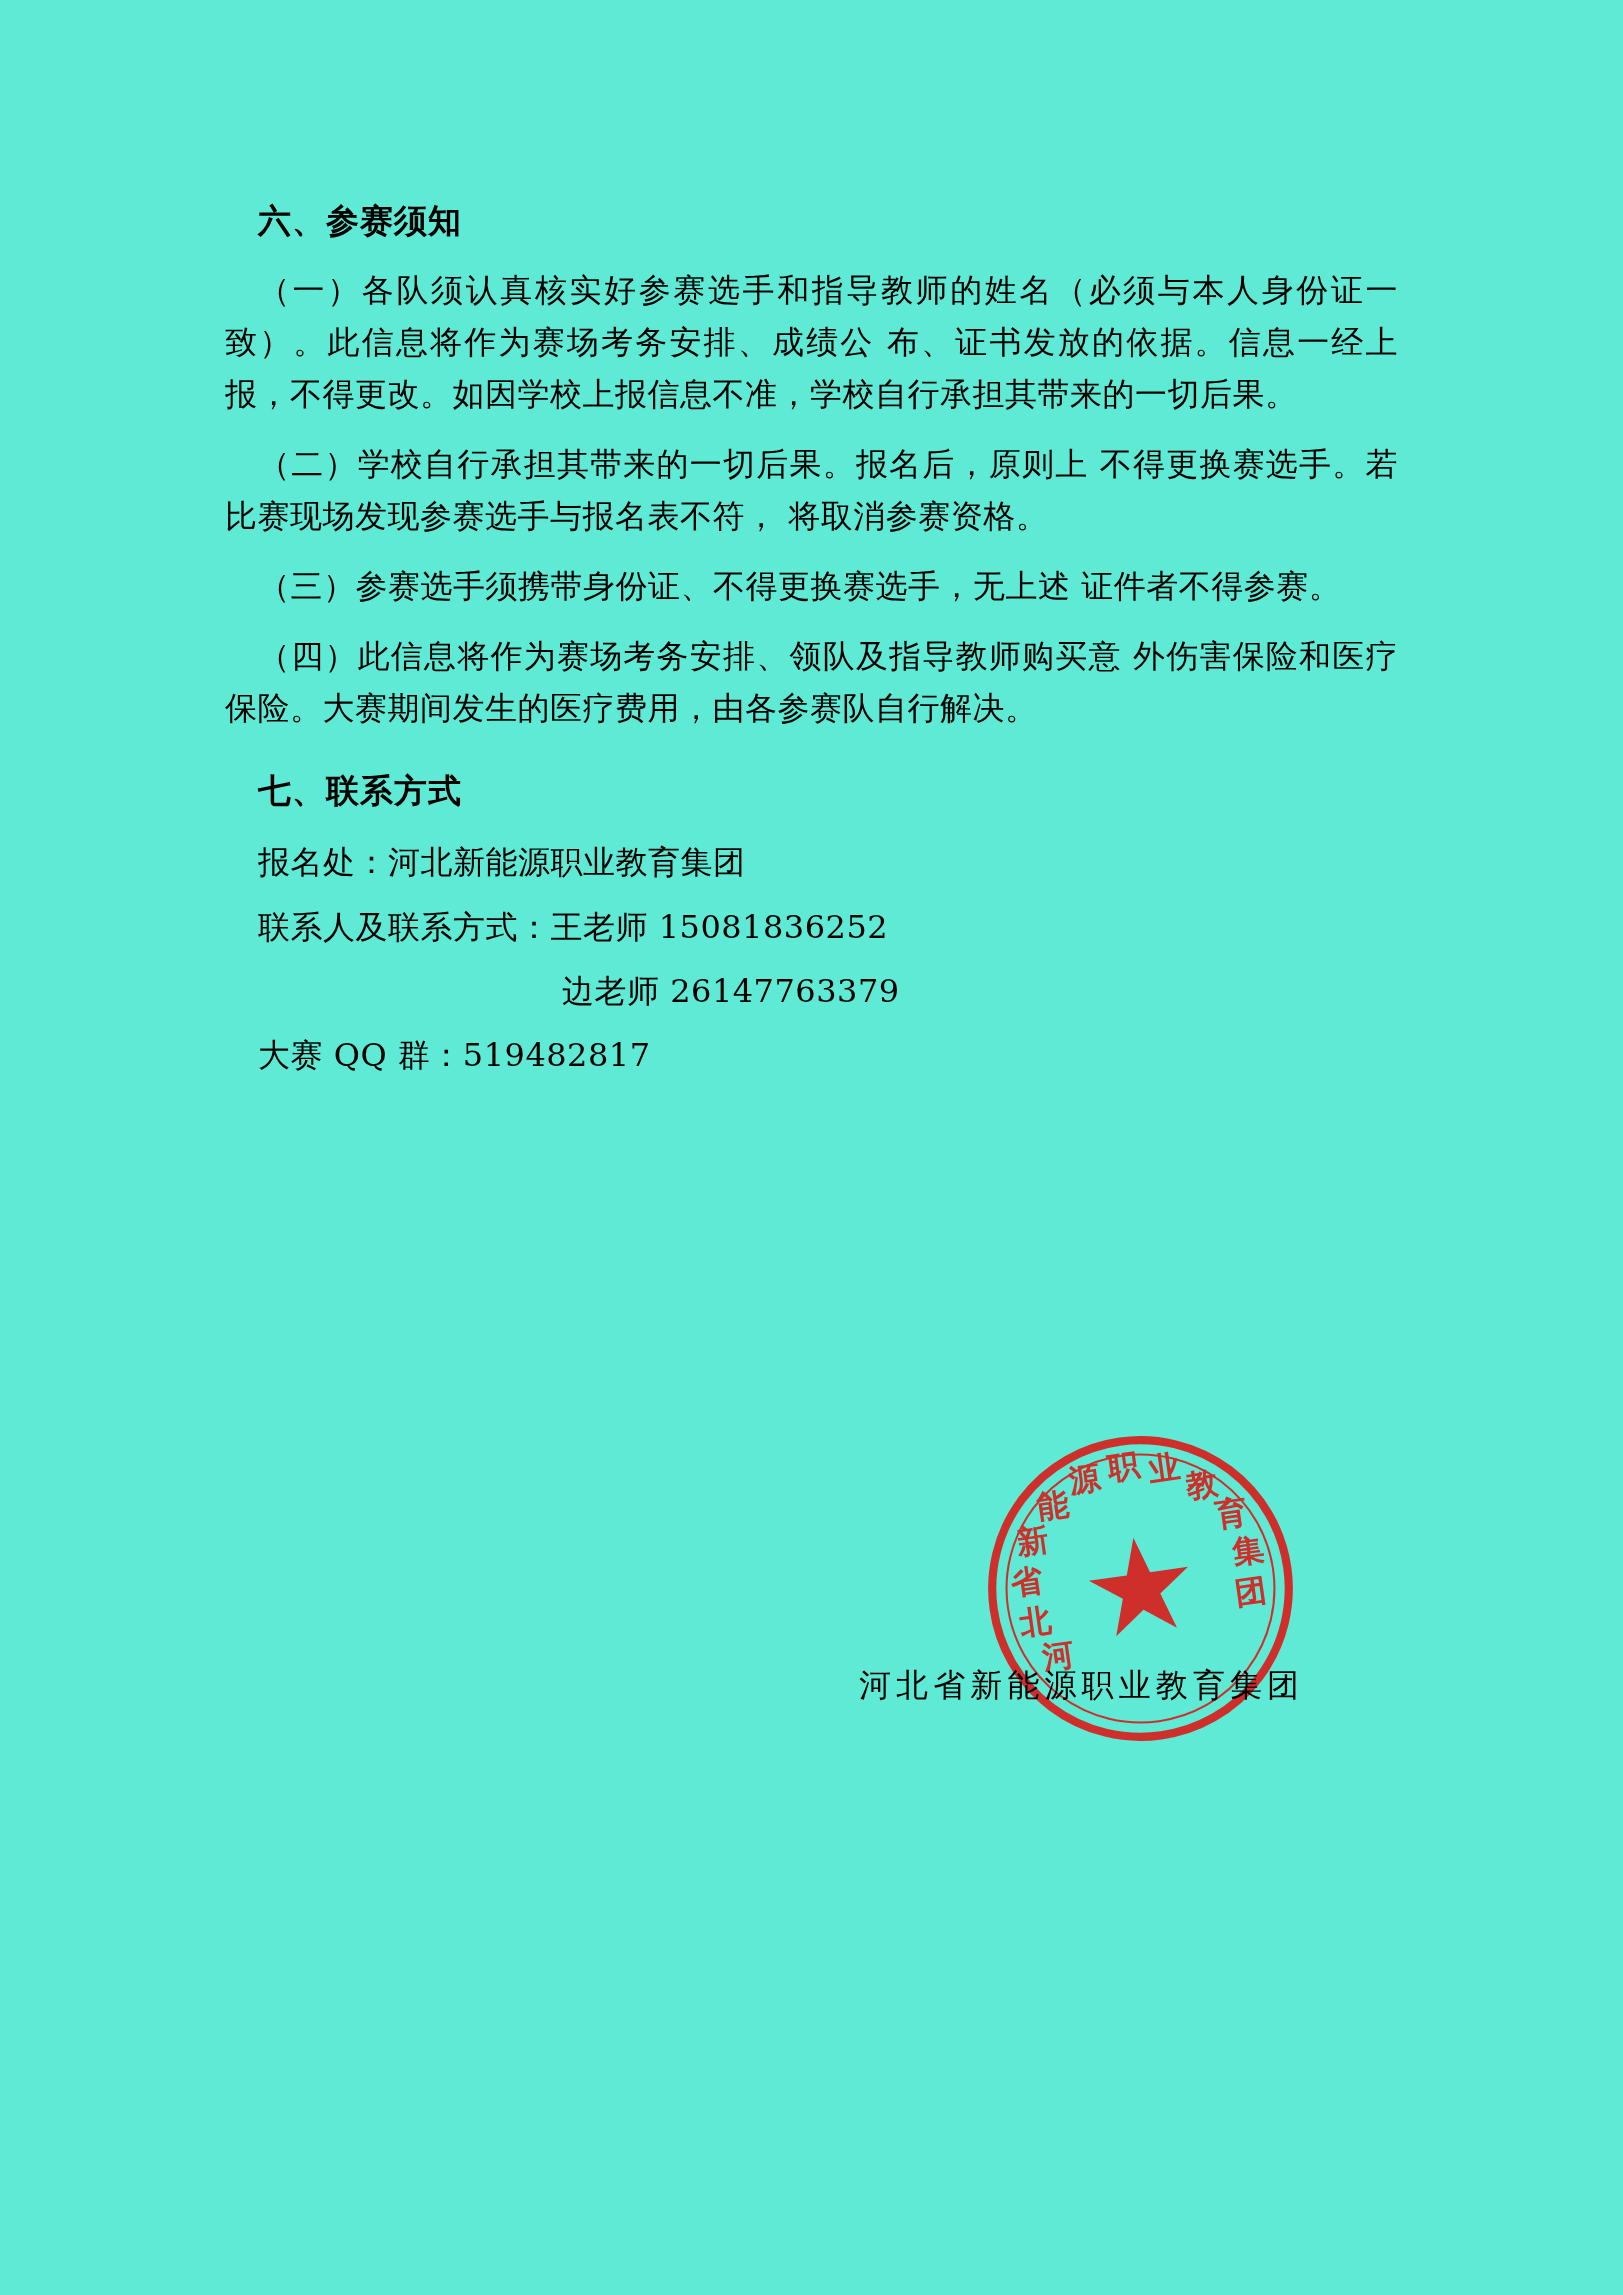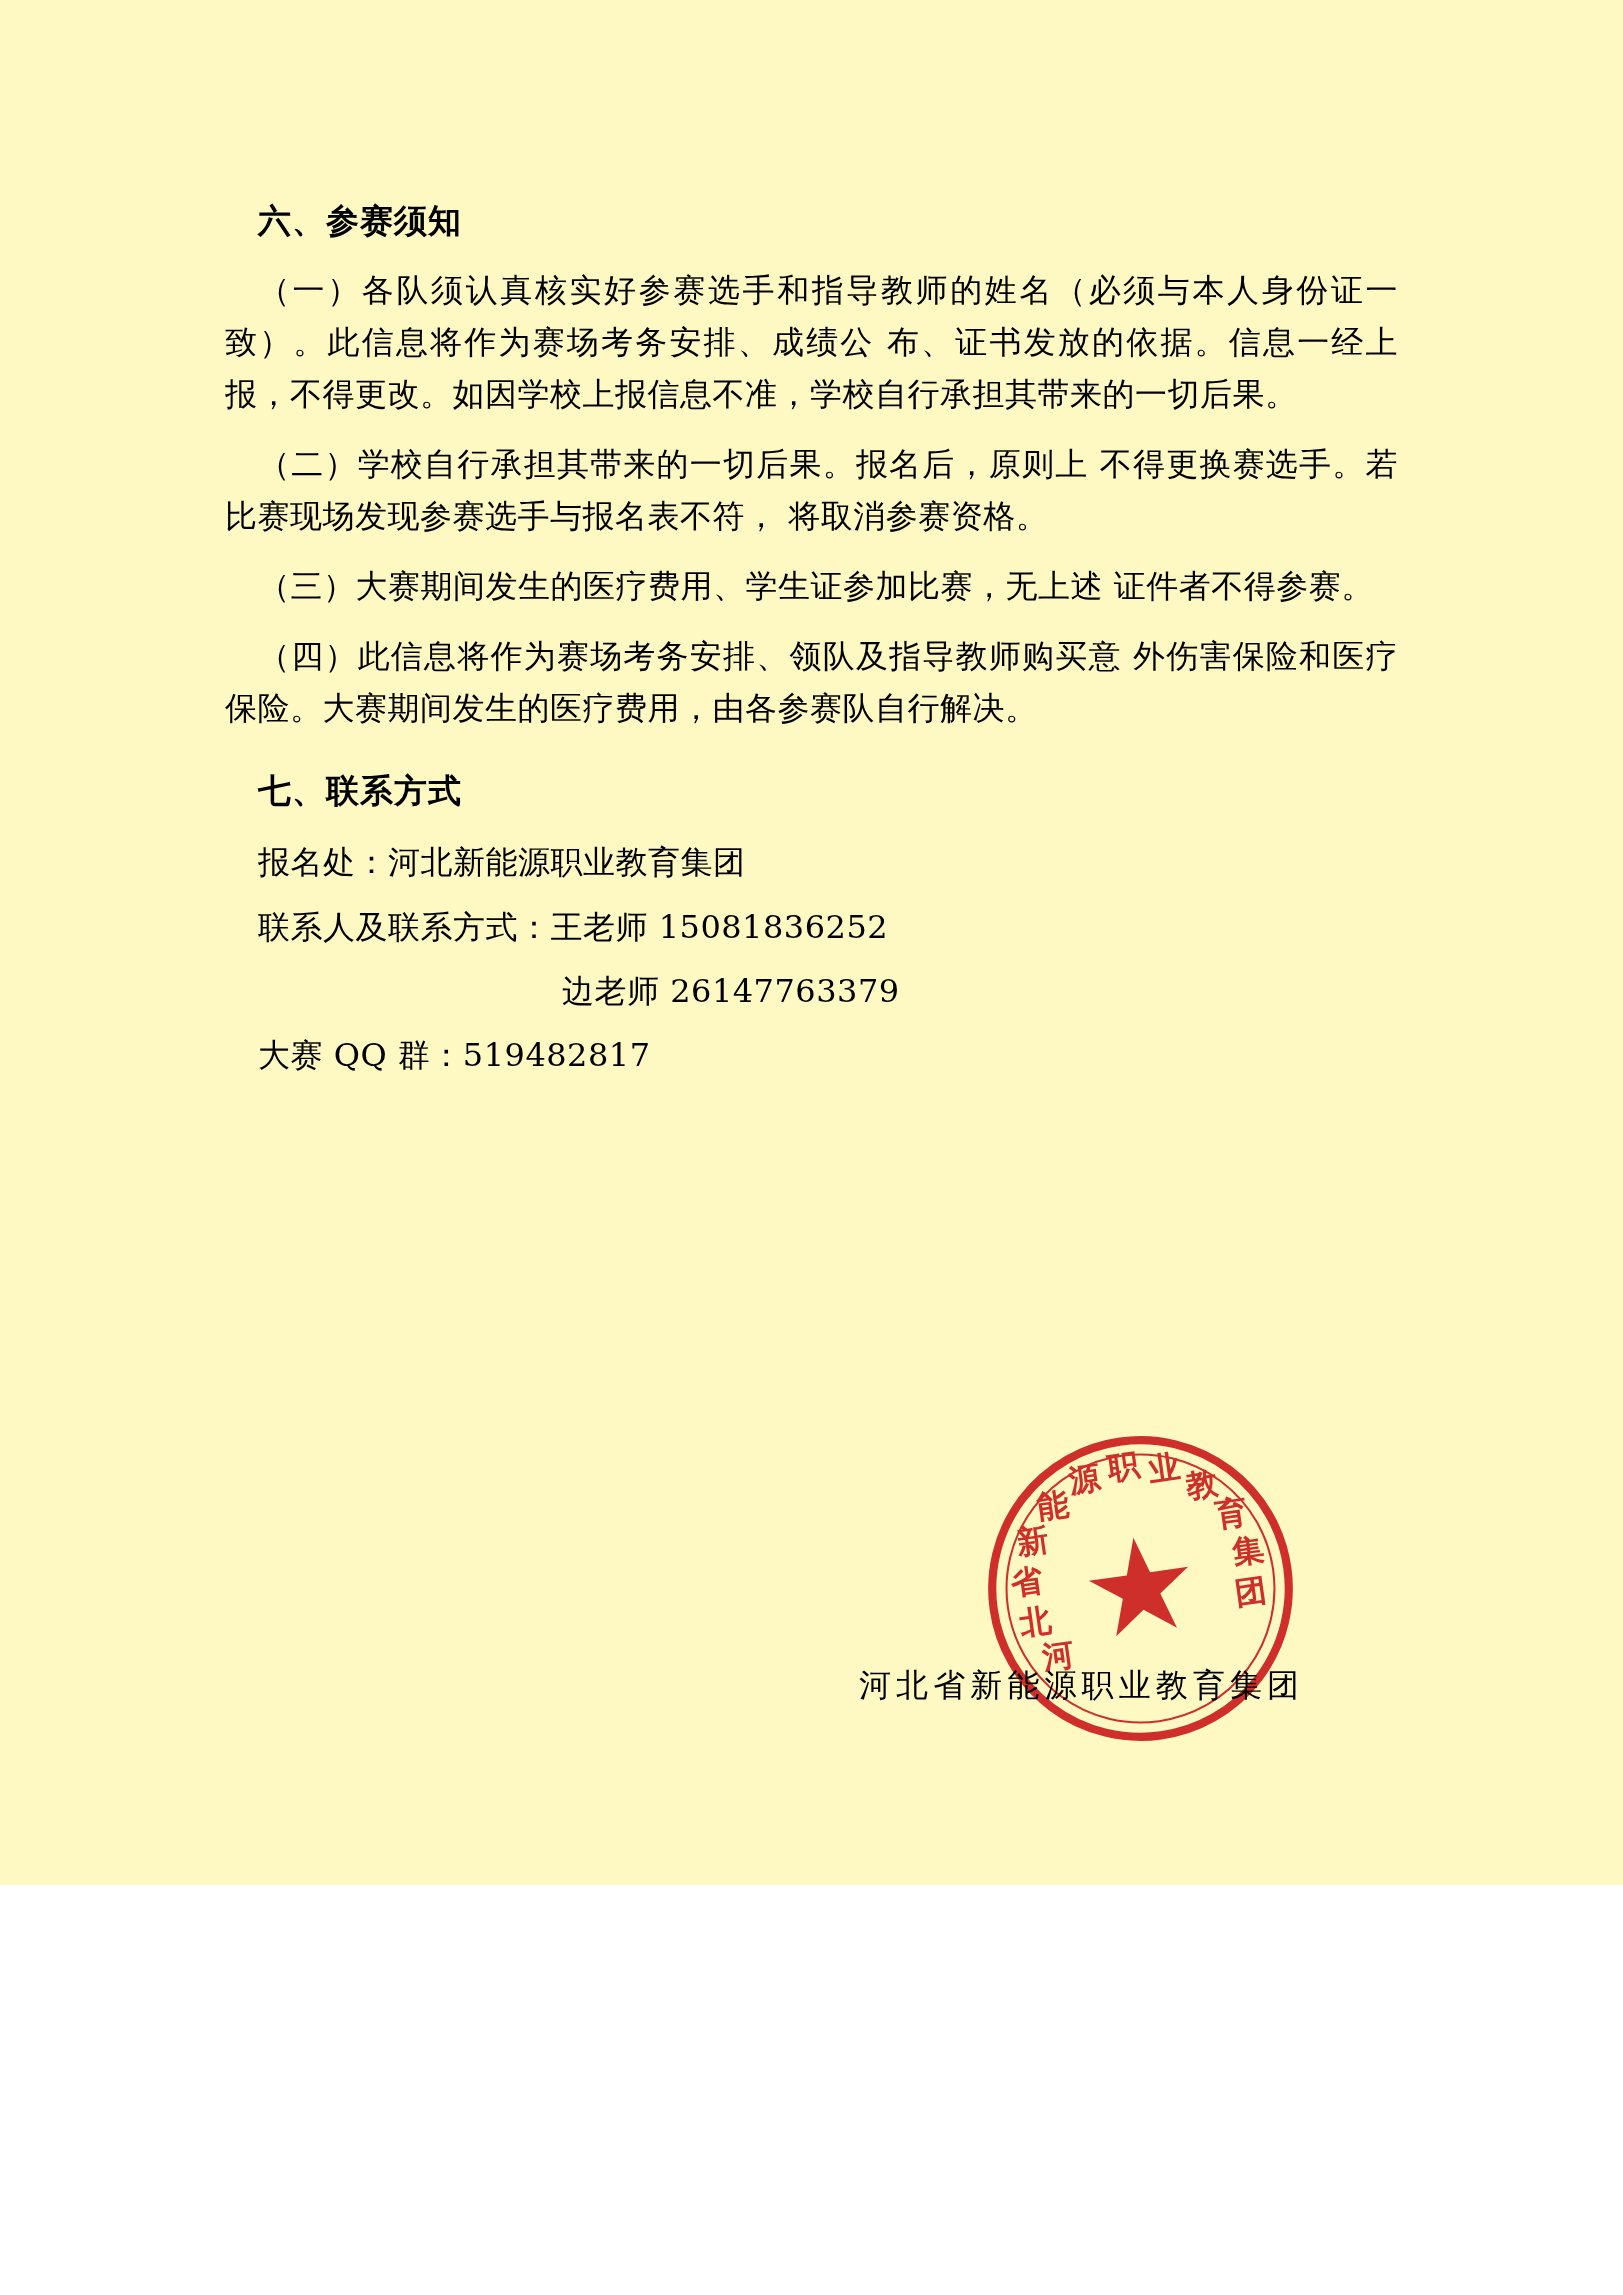--- a/index.html
+++ b/index.html
@@ -7,22 +7,22 @@
     padding: 0;
     background: #ffffff;
   }
   body {
     font-family: "DejaVu Serif", "Liberation Serif", serif;
     color: #000000;
   }
   .page {
     position: relative;
     width: 1623px;
-    height: 1885px;
-    background: #fef9c3;
+    height: 2295px;
+    background: #5eead4;
     box-sizing: border-box;
     padding: 194px 225px 0 225px;
     overflow: hidden;
   }
   .doc-body {
     position: relative;
     font-size: 32px;
     line-height: 1.62;
   }
   h2.section-heading {
@@ -95,21 +95,21 @@
 
 <div class="page">
   <div class="doc-body">
 
     <h2 class="section-heading">六、参赛须知</h2>
 
     <p class="para">（一）各队须认真核实好参赛选手和指导教师的姓名（必须与本人身份证一致）。此信息将作为赛场考务安排、成绩公 布、证书发放的依据。信息一经上报，不得更改。如因学校上报信息不准，学校自行承担其带来的一切后果。</p>
 
     <p class="para">（二）学校自行承担其带来的一切后果。报名后，原则上 不得更换赛选手。若比赛现场发现参赛选手与报名表不符， 将取消参赛资格。</p>
 
-    <p class="para">（三）大赛期间发生的医疗费用、学生证参加比赛，无上述 证件者不得参赛。</p>
+    <p class="para">（三）参赛选手须携带身份证、不得更换赛选手，无上述 证件者不得参赛。</p>
 
     <p class="para">（四）此信息将作为赛场考务安排、领队及指导教师购买意 外伤害保险和医疗保险。大赛期间发生的医疗费用，由各参赛队自行解决。</p>
 
     <h2 class="section-heading second">七、联系方式</h2>
 
     <div class="contact-block">
       <div class="contact-line">报名处：河北新能源职业教育集团</div>
       <div class="contact-line">联系人及联系方式：王老师  15081836252</div>
       <div class="contact-line indent-deep">边老师  26147763379</div>
       <div class="contact-line">大赛 QQ 群：519482817</div>

